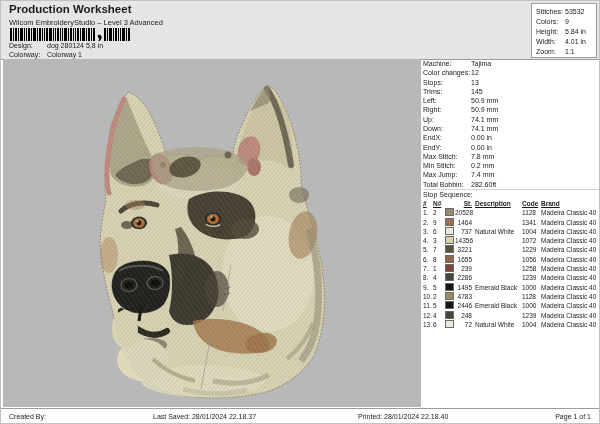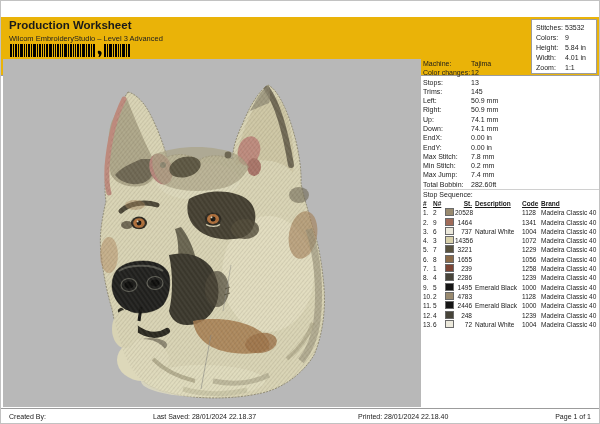--- a/index.html
+++ b/index.html
@@ -7,21 +7,21 @@
     width:600px;height:424px;background:#e9e9e9;
     font-family:"Liberation Sans", sans-serif;
     -webkit-font-smoothing:antialiased;
   }
   .page{
     position:relative;width:600px;height:424px;background:#ffffff;
     border:1px solid #c2c2c2;box-sizing:border-box;overflow:hidden;
     color:#1a1a1a;
   }
   
-  .header{position:absolute;top:16px;left:0;right:0;height:58px;border-bottom:1px solid #9c9c9c;background:#eab308;padding-left:9px;}
+  .header{position:absolute;top:0;left:0;right:0;height:58px;border-bottom:1px solid #9c9c9c;background:#e5e5e5;padding-left:9px;}
   .title{position:absolute;top:2px;left:8px;font-size:11.5px;font-weight:bold;letter-spacing:0;}
   .subtitle{position:absolute;top:17px;left:8px;font-size:7.5px;color:#222;}
   .barcode{position:absolute;top:27px;left:9px;}
   .meta-row{position:absolute;left:8px;font-size:7px;white-space:nowrap;}
   .meta-row .mlabel{display:inline-block;width:38px;}
   .design-row{top:41px;}
   .colorway-row{top:49.5px;}
   .summary-box{
     position:absolute;top:2px;right:2px;width:66px;height:55px;
     border:1px solid #9c9c9c;box-sizing:border-box;

